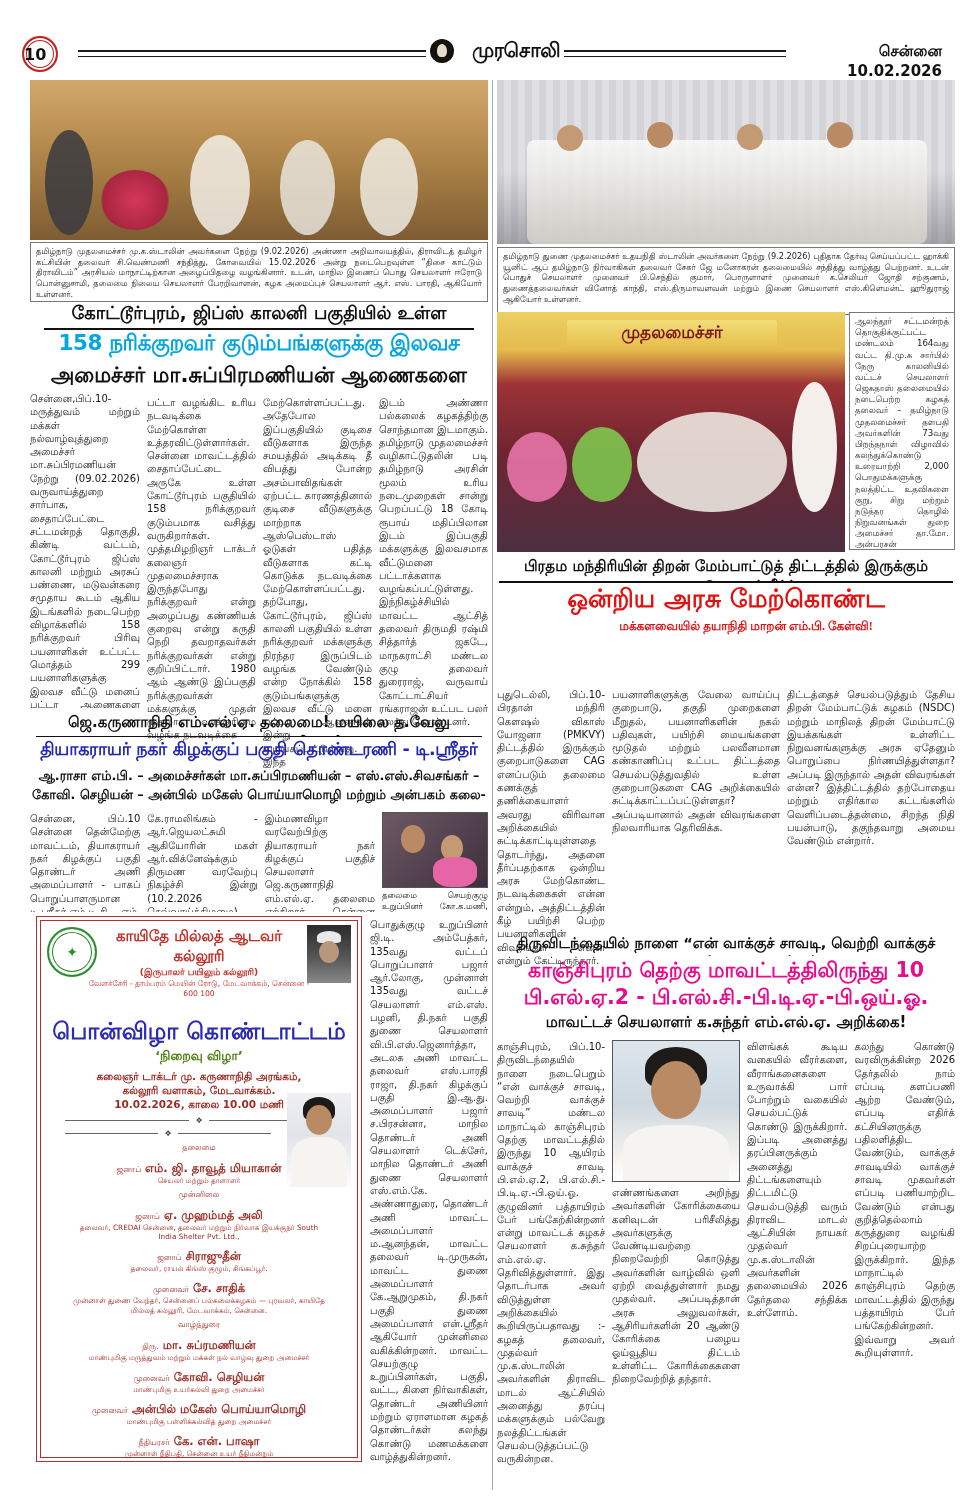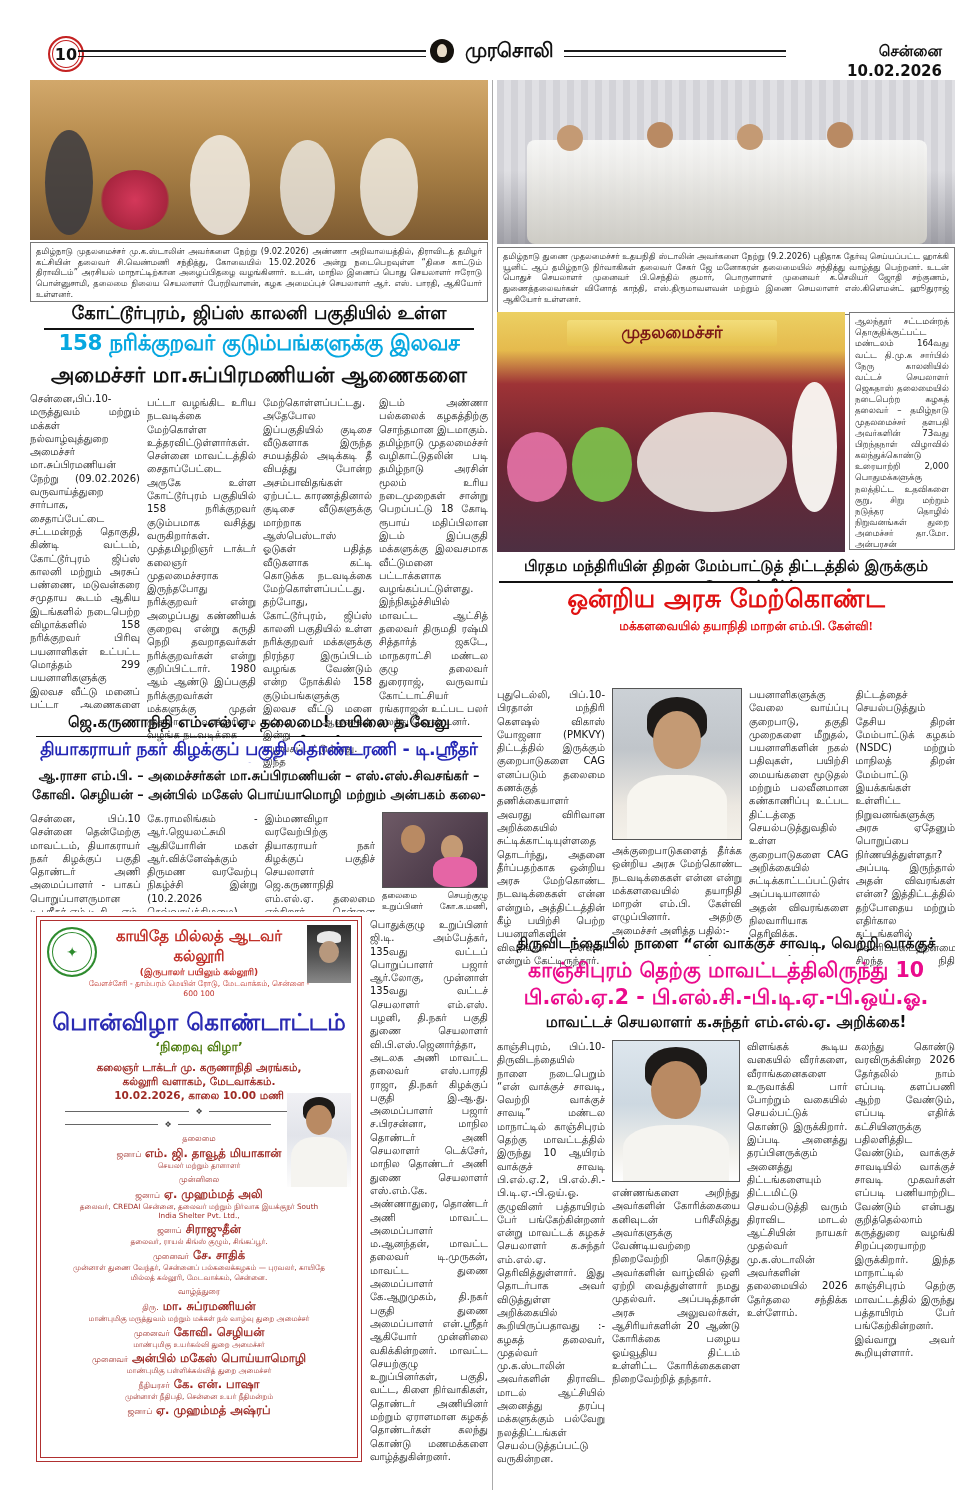--- a/index.html
+++ b/index.html
@@ -5,25 +5,25 @@
   html,body{margin:0;padding:0;background:#e8e8e8;}
   .page{position:relative;width:972px;height:1500px;background:#ffffff;margin:0 auto;
         font-family:"DejaVu Sans","Liberation Sans",sans-serif;color:#111;overflow:hidden;}
   .abs{position:absolute;}
   .c{text-align:center;}
   .j{text-align:justify;text-justify:inter-word;}
   .b{font-weight:bold;}
   .clip{overflow:hidden;}
 
   
-  .pg-circle{left:48px;top:36px;width:32px;height:32px;border:2px solid #c42222;border-radius:50%;
-             display:flex;align-items:center;justify-content:center;font-size:16px;font-weight:bold;color:#111;
+  .pg-circle{left:22px;top:36px;width:32px;height:32px;border:2px solid #c42222;border-radius:50%;
+             display:flex;align-items:center;justify-content:flex-start;font-size:16px;font-weight:bold;color:#111;
              box-shadow:inset 0 0 0 2px #fff, inset 0 0 0 3px #c42222;}
   .rule{height:4px;border-top:2px solid #1c1c1c;border-bottom:1px solid #1c1c1c;}
-  .masthead{left:430px;top:38px;width:130px;display:flex;align-items:center;gap:11px;justify-content:flex-start;}
+  .masthead{left:430px;top:38px;width:130px;display:flex;align-items:center;gap:18px;justify-content:flex-start;}
   .masthead .name{font-size:20px;font-weight:bold;letter-spacing:-.5px;}
   .emblem{width:24px;height:24px;border-radius:50%;background:#15120e;position:relative;flex:none;}
   .emblem::after{content:"";position:absolute;left:7px;top:5px;width:10px;height:13px;border-radius:50% 50% 40% 40%;background:#e8dcc8;}
   .edition{left:790px;top:42px;width:152px;text-align:right;font-size:15px;font-weight:bold;}
 
   
   .ph{overflow:hidden;background:#b5a48c;position:absolute;}
   .ph .blob{position:absolute;border-radius:50%;}
   .ph-tl{background:linear-gradient(180deg,#d2a86b 0%,#bd9254 30%,#a27a42 62%,#7e5c33 100%);}
   .ph-tr{background:
@@ -48,21 +48,21 @@
   .kicker{font-weight:bold;color:#101010;}
   .hl-cyan{color:#06a7e0;font-weight:800;}
   .hl-blue{color:#2326b4;font-weight:800;}
   .hl-red{color:#e01212;font-weight:800;}
   .hl-mag{color:#ea0b8c;font-weight:800;}
 
   
   .ad{border:1px solid #b03030;box-shadow:inset 0 0 0 3px #fff,inset 0 0 0 4px #b03030;
       color:#9e2b25;padding:8px 10px;box-sizing:border-box;}
   .ad .sec{font-size:8px;margin-top:5px;}
-  .ad .pname{font-size:11.5px;font-weight:bold;margin-top:2px;}
+  .ad .pname{font-size:11.5px;font-weight:bold;margin-top:8px;}
   .ad .pname .tl{font-size:8px;font-weight:normal;}
   .ad .pdesc{font-size:7.3px;line-height:1.25;}
   .orn{display:flex;align-items:center;gap:6px;margin:4px 18px 0 18px;color:#444;}
   .orn::before,.orn::after{content:"";flex:1;border-top:1px solid #666;}
   .orn span{font-size:8px;}
   .ad-logo{left:10px;top:10px;width:46px;height:46px;border:2.5px solid #2e8b2e;border-radius:50%;
            box-shadow:inset 0 0 0 3px #fff,inset 0 0 0 4px #2e8b2e;display:flex;align-items:center;justify-content:center;color:#2e8b2e;font-size:14px;}
   .ad-bw{right:10px;top:8px;width:44px;height:58px;background:linear-gradient(180deg,#2b2b2b 0%,#555 55%,#888 100%);}
   .ad-bw::before{content:"";position:absolute;left:10px;top:6px;width:24px;height:12px;border-radius:50% 50% 20% 20%;background:#e9e9e9;}
   .ad-bw::after{content:"";position:absolute;left:12px;top:16px;width:20px;height:22px;border-radius:50%;background:#b7987d;}
@@ -133,28 +133,20 @@
     <div class="blob" style="left:295px;top:70px;width:45px;height:130px;background:#fbfaf6;opacity:.95;"></div>
   </div>
   <div class="abs caption-box j clip" style="left:849px;top:312px;width:94px;height:230px;font-size:8.6px;">ஆலந்தூர் சட்டமன்றத் தொகுதிக்குட்பட்ட மண்டலம் 164வது வட்ட தி.மு.க சார்பில் நேரு காலனியில் வட்டச் செயலாளர் ஜெகதாஸ் தலைமையில் நடைபெற்ற கழகத் தலைவர் – தமிழ்நாடு முதலமைச்சர் தளபதி அவர்களின் 73வது பிறந்தநாள் விழாவில் கலந்துக்கொண்டு உரையாற்றி 2,000 பொதுமக்களுக்கு நலத்திட்ட உதவிகளை குறு, சிறு மற்றும் நடுத்தர தொழில் நிறுவனங்கள் துறை அமைச்சர் தா.மோ. அன்பரசன் வழங்கினார். அருகில் மண்டல குழுத் தலைவர், பொதுக்குழு உறுப்பினர் எஸ்.கே. இப்ராகிம், மாமன்ற உறுப்பினர் தேவி ஜெகதாஸ் மற்றும் கழக நிர்வாகிகள் உள்ளனர்.</div>
 
   <div class="abs c kicker clip" style="left:499px;top:557px;width:454px;font-size:15px;border-bottom:2px solid #111;padding-bottom:3px;height:21px;">பிரதம மந்திரியின் திறன் மேம்பாட்டுத் திட்டத்தில் இருக்கும் குறைபாடுகளைத் தீர்க்க</div>
   <div class="abs c hl-red clip" style="left:497px;top:584px;width:458px;font-size:25px;height:33px;">ஒன்றிய அரசு மேற்கொண்ட நடவடிக்கை என்ன?</div>
   <div class="abs c b hl-red clip" style="left:517px;top:619px;width:458px;font-size:12px;height:23px;font-family:Liberation Serif, serif;">மக்களவையில் தயாநிதி மாறன் எம்.பி. கேள்வி!</div>
 
   <div class="abs" style="left:497px;top:648px;width:458px;height:282px;display:flex;gap:7px;margin-top:40px;">
     <div class="body-col j clip" style="width:108px;flex:none;">புதுடெல்லி, பிப்.10- பிரதான் மந்திரி கௌஷல் விகாஸ் யோஜனா (PMKVY) திட்டத்தில் இருக்கும் குறைபாடுகளை CAG எனப்படும் தலைமை கணக்குத் தணிக்கையாளர் அவரது விரிவான அறிக்கையில் சுட்டிக்காட்டியுள்ளதை தொடர்ந்து, அதனை தீர்ப்பதற்காக ஒன்றிய அரசு மேற்கொண்ட நடவடிக்கைகள் என்ன என்றும், அத்திட்டத்தின் கீழ் பயிற்சி பெற்ற பயனாளிகளின் விவரங்கள் என்ன என்றும் கேட்டிருந்தார்.</div>
-    <div style="width:130px;flex:none;display:flex;flex-direction:column;gap:4px;">
-      <div class="ph ph-portrait" style="position:relative;width:128px;height:150px;">
-        <div class="hair" style="left:34px;top:8px;width:60px;height:44px;"></div>
-        <div class="face" style="left:40px;top:22px;width:48px;height:58px;"></div>
-        <div class="shirt" style="left:14px;top:86px;width:100px;height:64px;background:#f7f5ef;"></div>
-      </div>
-      <div class="body-col j clip" style="flex:1;">அக்குறைபாடுகளைத் தீர்க்க ஒன்றிய அரசு மேற்கொண்ட நடவடிக்கைகள் என்ன என்று மக்களவையில் தயாநிதி மாறன் எம்.பி. கேள்வி எழுப்பினார். அதற்கு அமைச்சர் அளித்த பதில்:-</div>
-    </div>
     <div class="body-col j clip" style="flex:1;">பயனாளிகளுக்கு வேலை வாய்ப்பு குறைபாடு, தகுதி முறைகளை மீறுதல், பயனாளிகளின் நகல் பதிவுகள், பயிற்சி மையங்களை மூடுதல் மற்றும் பலவீனமான கண்காணிப்பு உட்பட திட்டத்தை செயல்படுத்துவதில் உள்ள குறைபாடுகளை CAG அறிக்கையில் சுட்டிக்காட்டப்பட்டுள்ளதா? அப்படியானால் அதன் விவரங்களை நிலவாரியாக தெரிவிக்க.</div>
     <div class="body-col j clip" style="flex:1;">திட்டத்தைச் செயல்படுத்தும் தேசிய திறன் மேம்பாட்டுக் கழகம் (NSDC) மற்றும் மாநிலத் திறன் மேம்பாட்டு இயக்கங்கள் உள்ளிட்ட நிறுவனங்களுக்கு அரசு ஏதேனும் பொறுப்பை நிர்ணயித்துள்ளதா? அப்படி இருந்தால் அதன் விவரங்கள் என்ன? இத்திட்டத்தில் தற்போதைய மற்றும் எதிர்கால கட்டங்களில் வெளிப்படைத்தன்மை, சிறந்த நிதி பயன்பாடு, தகுந்தவாறு அமைய வேண்டும் என்றார்.</div>
   </div>
 
   <div class="abs c kicker clip" style="left:36px;top:713px;width:446px;font-size:15px;border-bottom:1.5px solid #111;padding-bottom:2px;height:21px;">ஜெ.கருணாநிதி எம்.எல்.ஏ. தலைமை! மயிலை த.வேலு எம்.எல்.ஏ. முன்னிலை!</div>
   <div class="abs c hl-blue clip" style="left:30px;top:739px;width:458px;font-size:17.5px;height:24px;letter-spacing:-.3px;">தியாகராயர் நகர் கிழக்குப் பகுதி தொண்டரணி - டி.ஸ்ரீதர் இல்ல மணவிழா வரவேற்பு!</div>
   <div class="abs c b clip" style="left:30px;top:766px;width:458px;font-size:12.8px;height:40px;line-height:1.5;">ஆ.ராசா எம்.பி. – அமைச்சர்கள் மா.சுப்பிரமணியன் – எஸ்.எஸ்.சிவசங்கர் – கோவி. செழியன் – அன்பில் மகேஸ் பொய்யாமொழி மற்றும் அன்பகம் கலை- நே.சிற்றரசு - தமிழச்சி தங்கபாண்டியன் எம்.பி. வாழ்த்துரை!</div>
 
   <div class="abs" style="left:30px;top:812px;width:458px;height:100px;display:flex;gap:7px;">
     <div class="body-col j clip" style="flex:1;">சென்னை, பிப்.10 சென்னை தென்மேற்கு மாவட்டம், தியாகராயர் நகர் கிழக்குப் பகுதி தொண்டர் அணி அமைப்பாளர் - பாகப் பொறுப்பாளருமான டி.ஸ்ரீதர் எம்.டி.சி. - எம். பவானி ஆகியோரின் மகன் எல்.அபிராமிக்கும், சென்னை அசோக்நகர்</div>
@@ -197,21 +189,21 @@
     <div class="abs ad-stalin">
       <div class="hair" style="left:16px;top:4px;width:32px;height:24px;"></div>
       <div class="face" style="left:19px;top:12px;width:26px;height:30px;background:#b98a63;"></div>
       <div class="shirt" style="left:4px;top:44px;width:56px;height:50px;"></div>
     </div>
 
     <div class="c b" style="font-size:15px;color:#c03028;margin:2px 46px 0 46px;">காயிதே மில்லத் ஆடவர் கல்லூரி</div>
     <div class="c b" style="font-size:9px;color:#c03028;">(இருபாலர் பயிலும் கல்லூரி)</div>
     <div class="c" style="font-size:7.6px;color:#c03028;margin:1px 40px 0 40px;">வேளச்சேரி - தாம்பரம் மெயின் ரோடு, மேடவாக்கம், சென்னை - 600 100</div>
 
-    <div class="c b" style="font-size:23px;color:#2a2ab2;margin-top:11px;">பொன்விழா கொண்டாட்டம்</div>
+    <div class="c b" style="font-size:23px;color:#2a2ab2;margin-top:20px;">பொன்விழா கொண்டாட்டம்</div>
     <div class="c b" style="font-size:12.5px;color:#4d7c0f;">‘நிறைவு விழா’</div>
 
     <div class="c b" style="font-size:10.5px;margin-top:5px;">கலைஞர் டாக்டர் மு. கருணாநிதி அரங்கம்,</div>
     <div class="c b" style="font-size:10.5px;">கல்லூரி வளாகம், மேடவாக்கம்.</div>
     <div class="c b" style="font-size:10.5px;margin-top:0;">10.02.2026, காலை 10.00 மணி</div>
 
     <div class="orn">
         <span>❖</span>
       </div>
 

